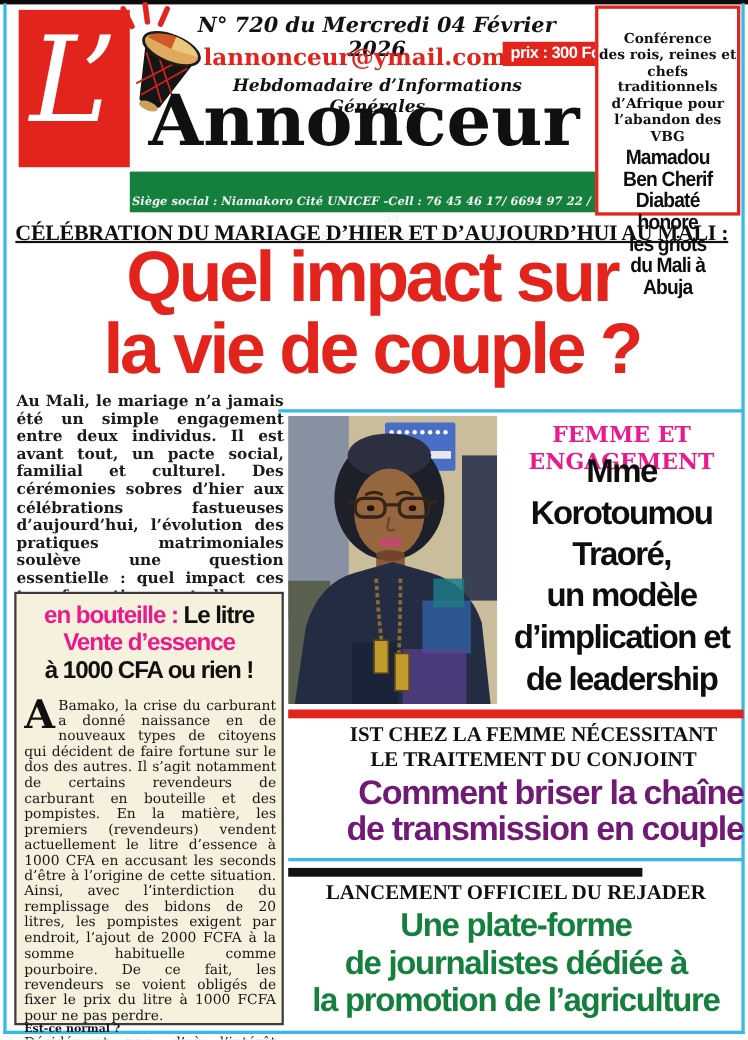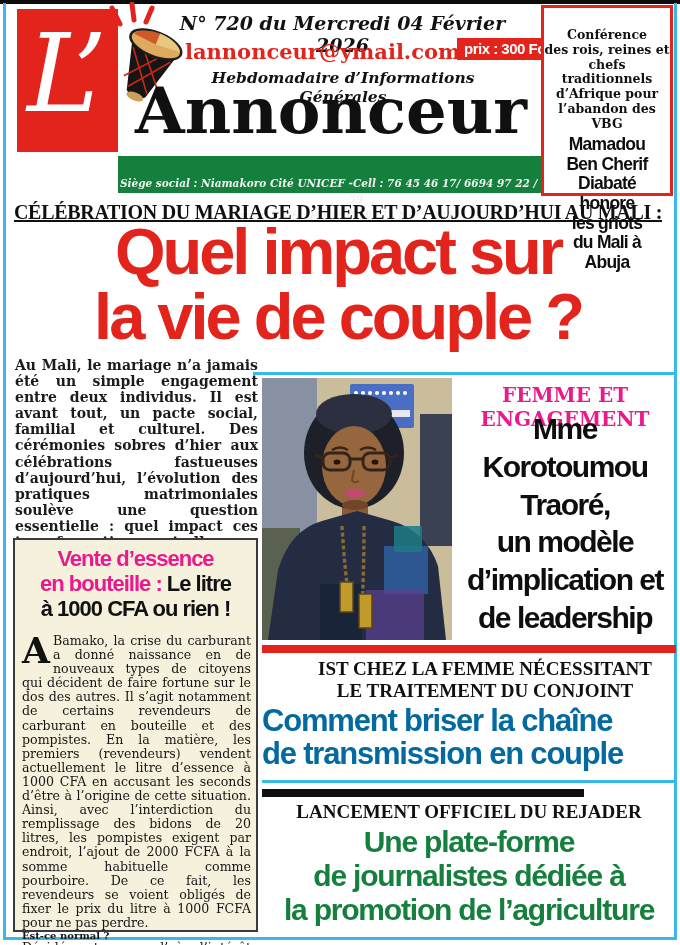--- a/index.html
+++ b/index.html
@@ -66,21 +66,21 @@
   
   .cyan-line-top{left:253px;top:372px;width:423px;height:3px;background:#39b9e8;}
   .photo{left:262px;top:378px;width:190px;height:262px;}
   .femme-label{left:453px;top:383px;width:224px;text-align:center;color:#ea1a8c;
     font:700 20px "DejaVu Serif",serif;}
   .femme-headline{left:451px;top:410px;width:228px;text-align:center;color:#0e0e0e;
     font:700 30px "Liberation Sans",sans-serif;line-height:1.26;letter-spacing:-1.5px;white-space:pre-line;}
   .red-bar{left:262px;top:645px;width:414px;height:8px;background:#e3241d;}
   .ist-kicker{left:278px;top:658px;width:414px;text-align:center;color:#101010;
     font:700 19px "Liberation Serif",serif;line-height:1.18;white-space:pre-line;}
-  .ist-headline{left:262px;top:704px;width:414px;text-align:left;color:#0369a1;
+  .ist-headline{left:262px;top:704px;width:414px;text-align:right;color:#701a75;
     font:700 31px "Liberation Sans",sans-serif;line-height:1.08;letter-spacing:-1.2px;white-space:pre-line;}
   .cyan-line-mid{left:262px;top:780px;width:414px;height:3px;background:#39b9e8;}
   .black-bar{left:262px;top:789px;width:322px;height:8px;background:#111;}
   .rejader-kicker{left:262px;top:801px;width:414px;text-align:center;color:#101010;
     font:700 19px "Liberation Serif",serif;}
   .rejader-headline{left:262px;top:825px;width:414px;text-align:center;color:#15803d;
     font:700 30px "Liberation Sans",sans-serif;line-height:1.13;letter-spacing:-1.2px;white-space:pre-line;}
 </style>
 </head>
 <body>
@@ -140,22 +140,22 @@
 </div>
 
 <div class="abs lead-kicker">CÉLÉBRATION DU MARIAGE D’HIER ET D’AUJOURD’HUI AU MALI :</div>
 <div class="abs lead-headline">Quel impact sur
 la vie de couple ?</div>
 
 <div class="abs intro">Au Mali, le mariage n’a jamais été un simple engagement entre deux individus. Il est avant tout, un pacte social, familial et culturel. Des cérémonies sobres d’hier aux célébrations fastueuses d’aujourd’hui, l’évolution des pratiques matrimoniales soulève une question essentielle : quel impact ces transformations ont-elles sur la vie de couple ?</div>
 <div class="abs pourquoi-bar">POURQUOI NE PAS LE DIRE ?</div>
 <div class="abs cream-box"></div>
 <div class="abs vente-title">
+  <div><span class="mag">en bouteille : </span><span class="blk">Le litre</span></div>
   <div><span class="mag">Vente d’essence</span></div>
-  <div><span class="mag">en bouteille : </span><span class="blk">Le litre</span></div>
   <div><span class="blk">à 1000 CFA ou rien !</span></div>
 </div>
 <div class="abs article">
   <span class="dropcap">A</span><span>Bamako, la crise du carburant a donné naissance en de nouveaux types de citoyens qui décident de faire fortune sur le dos des autres. Il s’agit notamment de certains revendeurs de carburant en bouteille et des pompistes. En la matière, les premiers (revendeurs) vendent actuellement le litre d’essence à 1000 CFA en accusant les seconds d’être à l’origine de cette situation. Ainsi, avec l’interdiction du remplissage des bidons de 20 litres, les pompistes exigent par endroit, l’ajout de 2000 FCFA à la somme habituelle comme pourboire. De ce fait, les revendeurs se voient obligés de fixer le prix du litre à 1000 FCFA pour ne pas perdre.</span>
   <div class="subhead">Est-ce normal ?</div>
   <span>Décidément pas, d’où l’intérêt d’attirer l’attention des autorités pour mettre un frein à cette spéculation illicite en procédant à des visites inopinées ou déguisées dans les stations de vente de carburants pour le bonheur de la population.</span>
   
 </div>
 
 <div class="abs cyan-line-top"></div>

